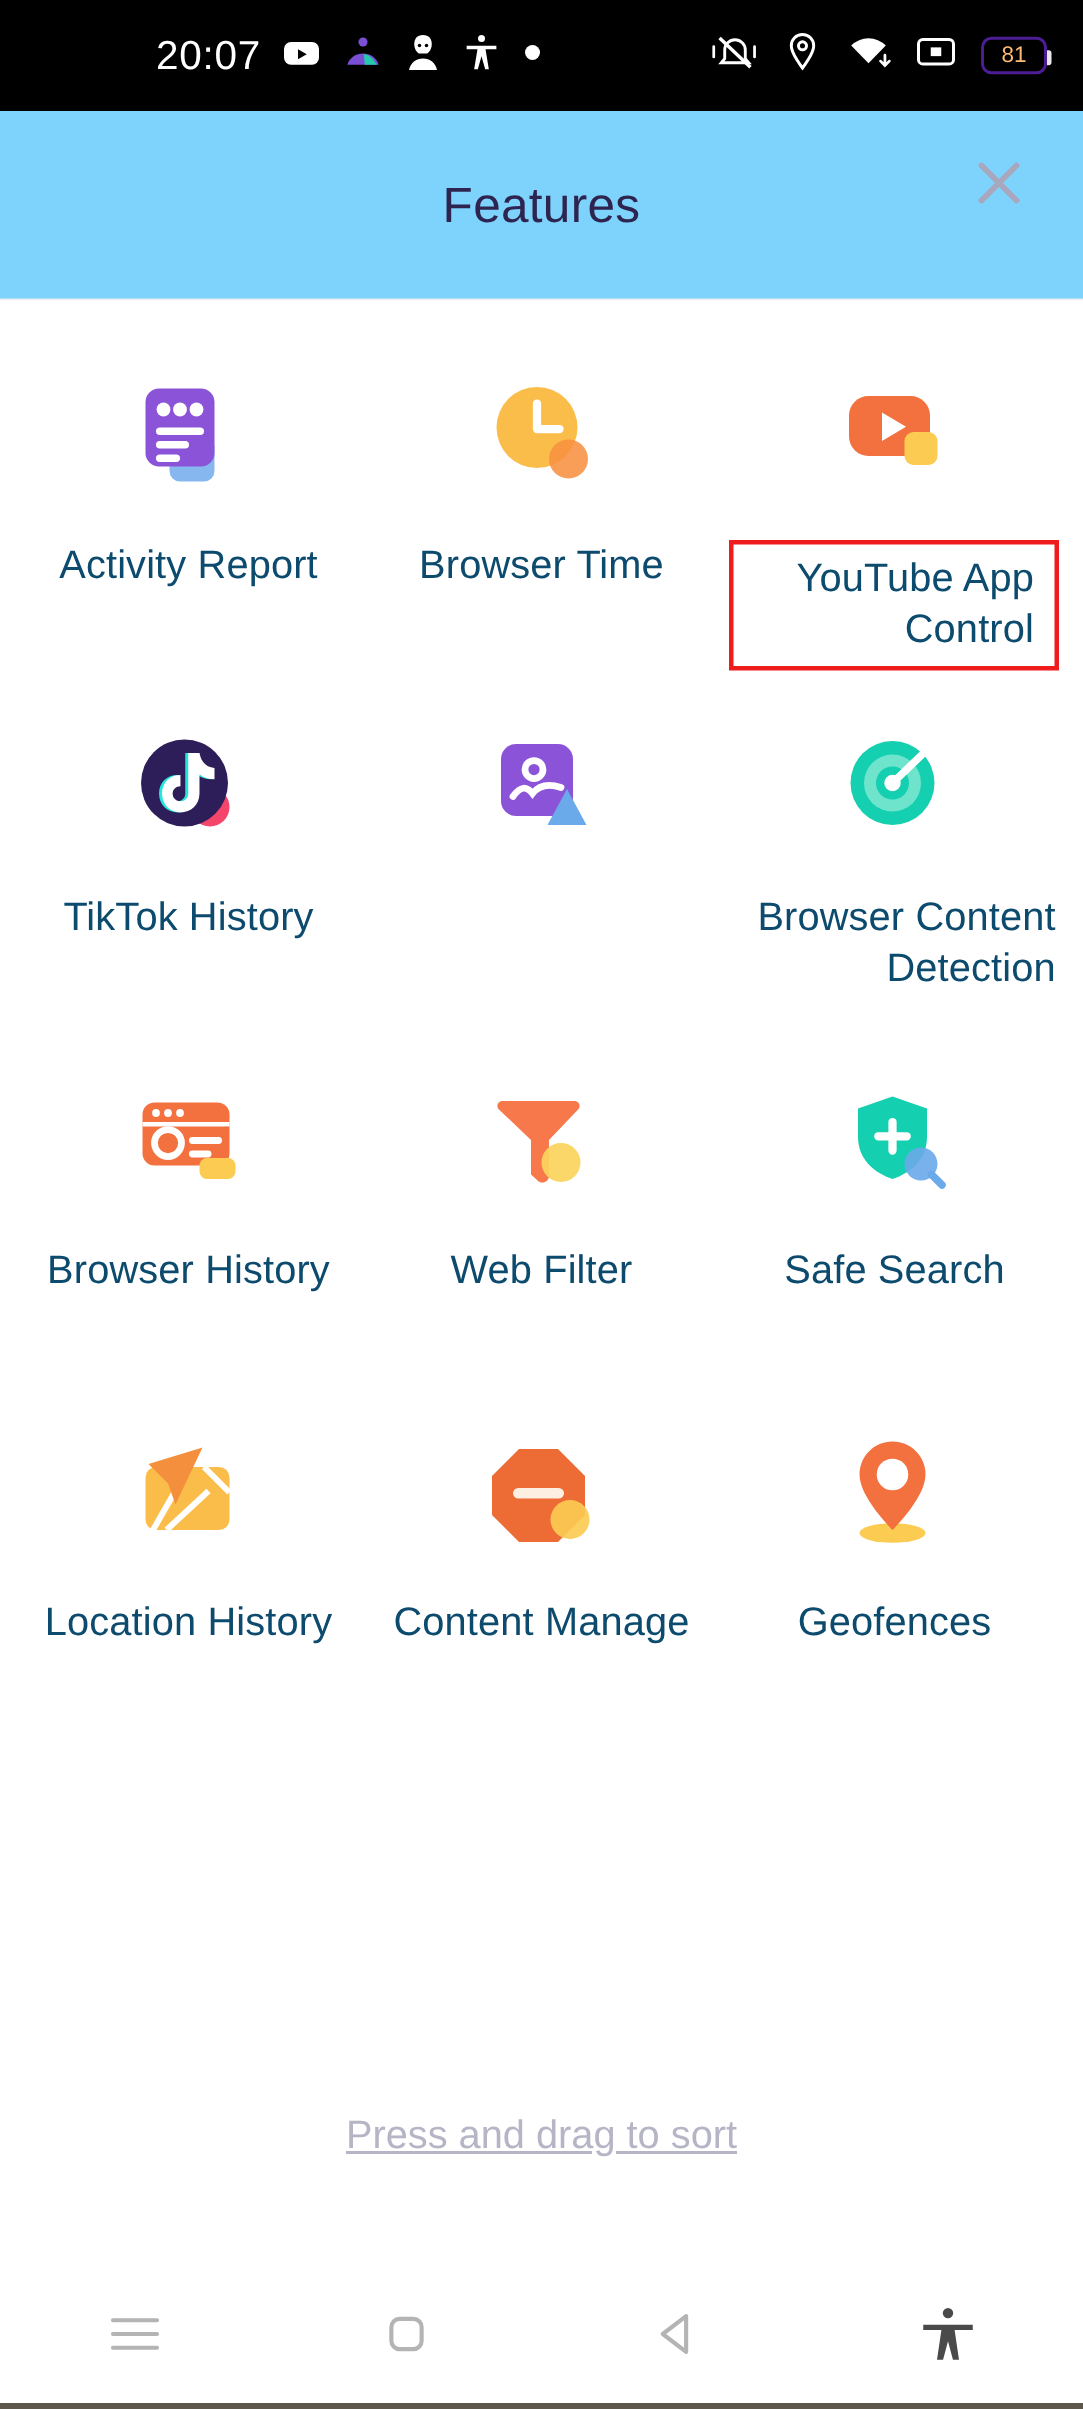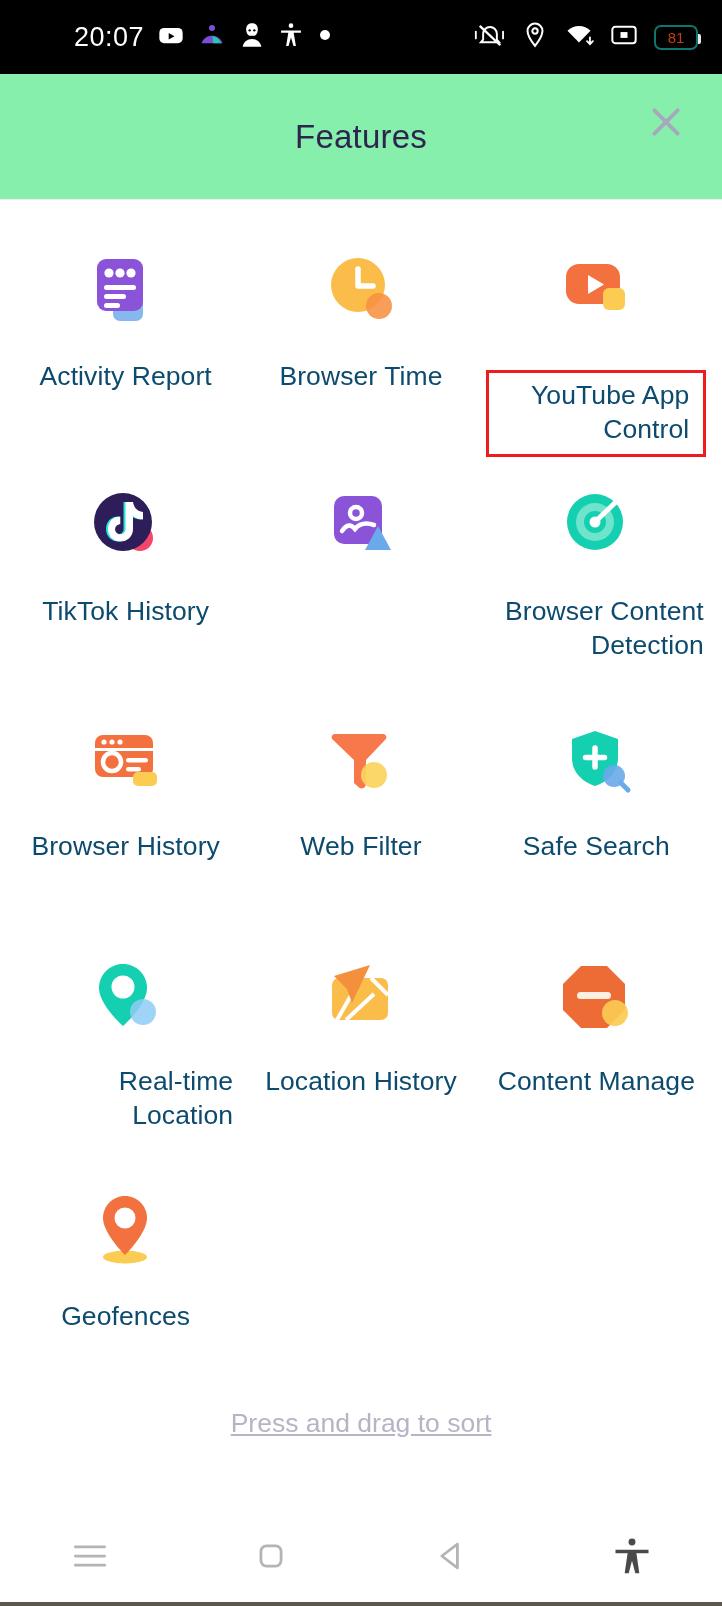--- a/index.html
+++ b/index.html
@@ -12,37 +12,37 @@
   body { position:relative; }
 
   
   .status-bar{
     height:74px; width:100%;
     background:#000000;
     display:flex; align-items:center;
     padding:0 22px;
     position:relative;
   }
-  .status-left{ display:flex; align-items:center; gap:13px; margin-left:52px;}
+  .status-left{ display:flex; align-items:center; gap:13px; margin-left:82px;}
   .status-clock{ color:#ffffff; font-size:27px; letter-spacing:.5px; }
   .status-right{ display:flex; align-items:center; gap:16px; position:absolute; right:24px; top:50%; transform:translateY(-50%);}
   .sicon{ display:block; }
   .battery{
-    width:44px;height:25px;border:2px solid #0f766e;border-radius:7px;
-    color:#c2410c;font-size:15px;display:flex;align-items:center;justify-content:center;
+    width:44px;height:25px;border:2px solid #4c1d95;border-radius:7px;
+    color:#fdba74;font-size:15px;display:flex;align-items:center;justify-content:center;
     position:relative;
   }
   .battery::after{content:"";position:absolute;right:-5px;top:7px;width:3px;height:10px;background:#e9e9e9;border-radius:0 2px 2px 0;}
 
   
   .header{
     height:126px; width:100%;
     border-bottom:1px solid #ededf1;
     display:flex; align-items:center; justify-content:center;
-    position:relative; background:#86efac;
+    position:relative; background:#7dd3fc;
   }
   .header-title{
     font-size:33px; color:#2e2450; font-weight:400;
     letter-spacing:.2px;
   }
   .close-btn{
     position:absolute; right:30px; top:22px;
     width:52px; height:52px;
     display:flex; align-items:center; justify-content:center;
     cursor:pointer;
@@ -67,21 +67,21 @@
     margin-bottom:18px;
   }
   .tile-label{
     font-size:26.5px; color:#0c4a6e;
     text-align:right; line-height:1.27;
     max-width:215px; letter-spacing:.1px;
   }
   .tile-label.highlight{
     border:3px solid #ee1c1c;
     padding:6px 14px 8px 14px;
-    max-width:none; width:220px;margin-top:10px;
+    max-width:none; width:220px;
   }
 
   
   .sort-hint{
     position:absolute; left:0; right:0; top:1408px;
     text-align:center;
     font-size:26.5px; color:#b6b5c6;text-decoration:underline;
   }
 
   
@@ -290,30 +290,20 @@
       <svg width="86" height="86" viewBox="0 0 86 86">
         <path d="M42 14l23 8v19c0 15-11 24-23 28-12-4-23-13-23-28V22z" fill="#14cfb0"></path>
         <path d="M42 31v19M32.5 40.5h19" stroke="#fff" stroke-width="5.5" stroke-linecap="round"></path>
         <circle cx="61" cy="59" r="11" fill="#6aa9ea" opacity="0.9"></circle>
         <path d="M68 66l7 7" stroke="#6aa9ea" stroke-width="5" stroke-linecap="round"></path>
       </svg>
     </span>
     <span class="tile-label">Safe Search</span>
   </div>
 
-  <div class="tile">
-    <span class="tile-icon">
-      <svg width="86" height="86" viewBox="0 0 86 86">
-        <path d="M40 12c13.3 0 24 10.7 24 24 0 17-24 38-24 38S16 53 16 36c0-13.3 10.7-24 24-24z" fill="#14cfb0"></path>
-        <circle cx="40" cy="35" r="11.5" fill="#fff"></circle>
-        <circle cx="60" cy="60" r="13" fill="#8fcdf4" opacity="0.85"></circle>
-      </svg>
-    </span>
-    <span class="tile-label">Real-time Location</span>
-  </div>
 
   <div class="tile">
     <span class="tile-icon">
       <svg width="86" height="86" viewBox="0 0 86 86">
         <rect x="14" y="26" width="56" height="42" rx="7" fill="#fbbd4a"></rect>
         <path d="M43 26L19 68M53 26l17 17M28 68l28-26" stroke="#fff" stroke-width="4" fill="none"></path>
         <path d="M16 24l36-11-18 38-5-14z" fill="#f4903d"></path>
       </svg>
     </span>
     <span class="tile-label">Location History</span>

